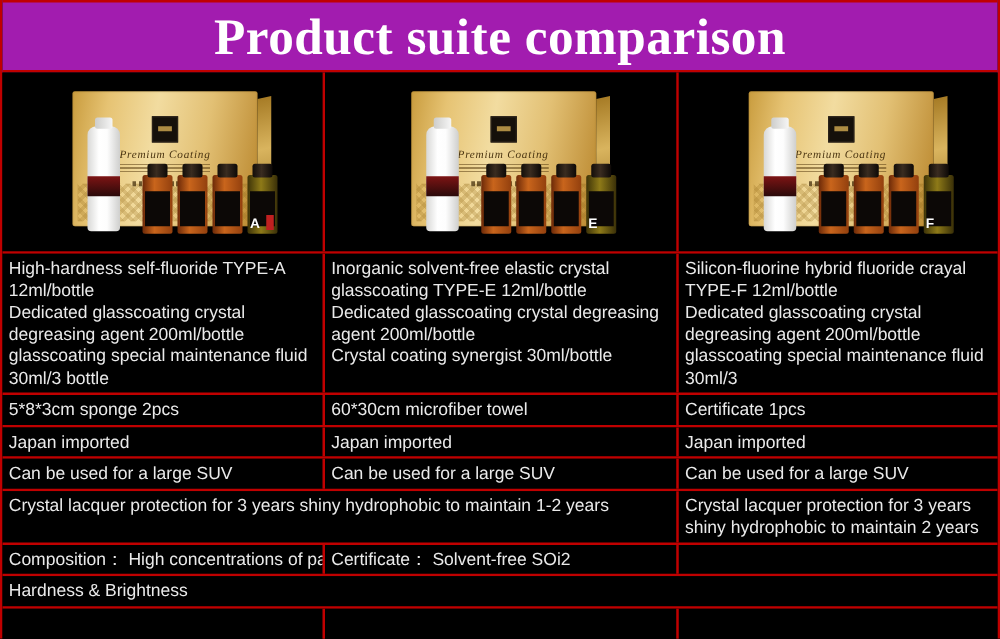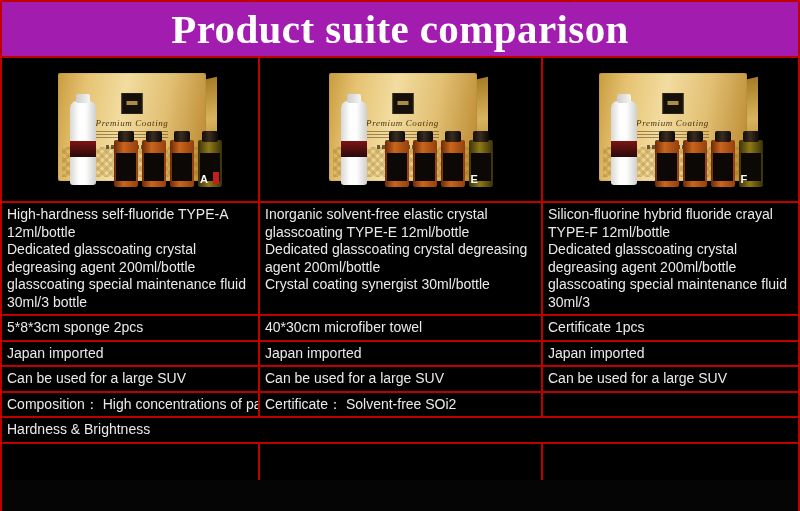--- a/index.html
+++ b/index.html
@@ -214,21 +214,21 @@
     <div class="cell c3">
       <div class="txt wrap">Silicon-fluorine hybrid fluoride crayal TYPE-F 12ml/bottle<br>Dedicated glasscoating crystal degreasing agent 200ml/bottle<br>glasscoating special maintenance fluid 30ml/3</div>
     </div>
   </div>
 
   <div class="row">
     <div class="cell c1">
       <div class="txt center">5*8*3cm sponge 2pcs</div>
     </div>
     <div class="cell c2">
-      <div class="txt center">40*30cm microfiber towel</div>
+      <div class="txt center">60*30cm microfiber towel</div>
     </div>
     <div class="cell c3">
       <div class="txt center">Certificate 1pcs</div>
     </div>
   </div>
 
   <div class="row">
     <div class="cell c1">
       <div class="txt">Japan imported</div>
     </div>
@@ -245,20 +245,28 @@
       <div class="txt">Can be used for a large SUV</div>
     </div>
     <div class="cell c2">
       <div class="txt">Can be used for a large SUV</div>
     </div>
     <div class="cell c3">
       <div class="txt">Can be used for a large SUV</div>
     </div>
   </div>
 
+  <div class="row">
+    <div class="cell c12">
+      <div class="txt center">Crystal lacquer protection for 3 years shiny hydrophobic to maintain 1-2 years</div>
+    </div>
+    <div class="cell c3">
+      <div class="txt wrap">Crystal lacquer protection for 3 years shiny hydrophobic to maintain 2 years</div>
+    </div>
+  </div>
 
   <div class="row">
     <div class="cell c1">
       <div class="txt">Composition： High concentrations of patents fluorine</div>
     </div>
     <div class="cell c2">
       <div class="txt">Certificate： Solvent-free SOi2</div>
     </div>
   </div>
 

